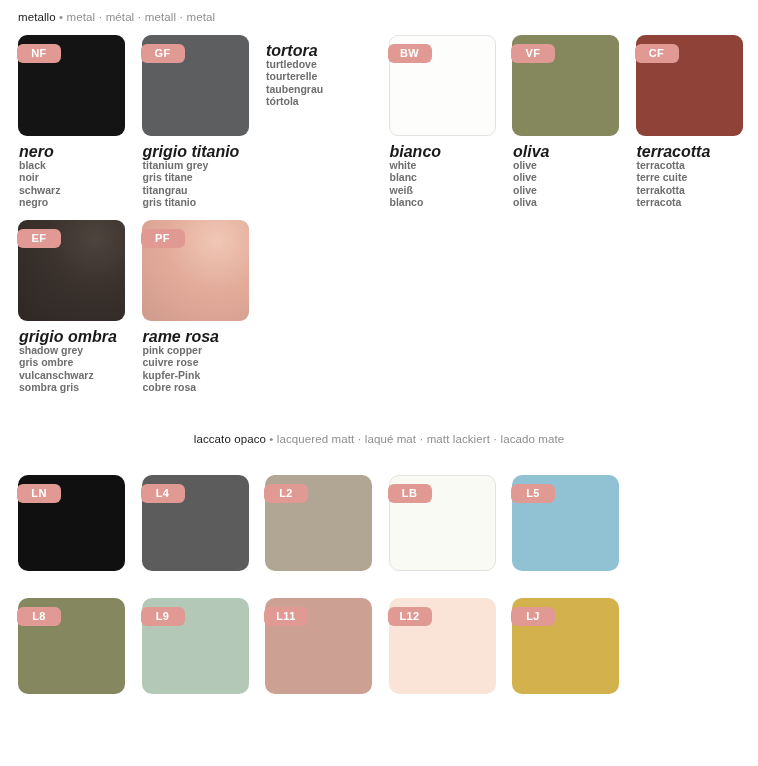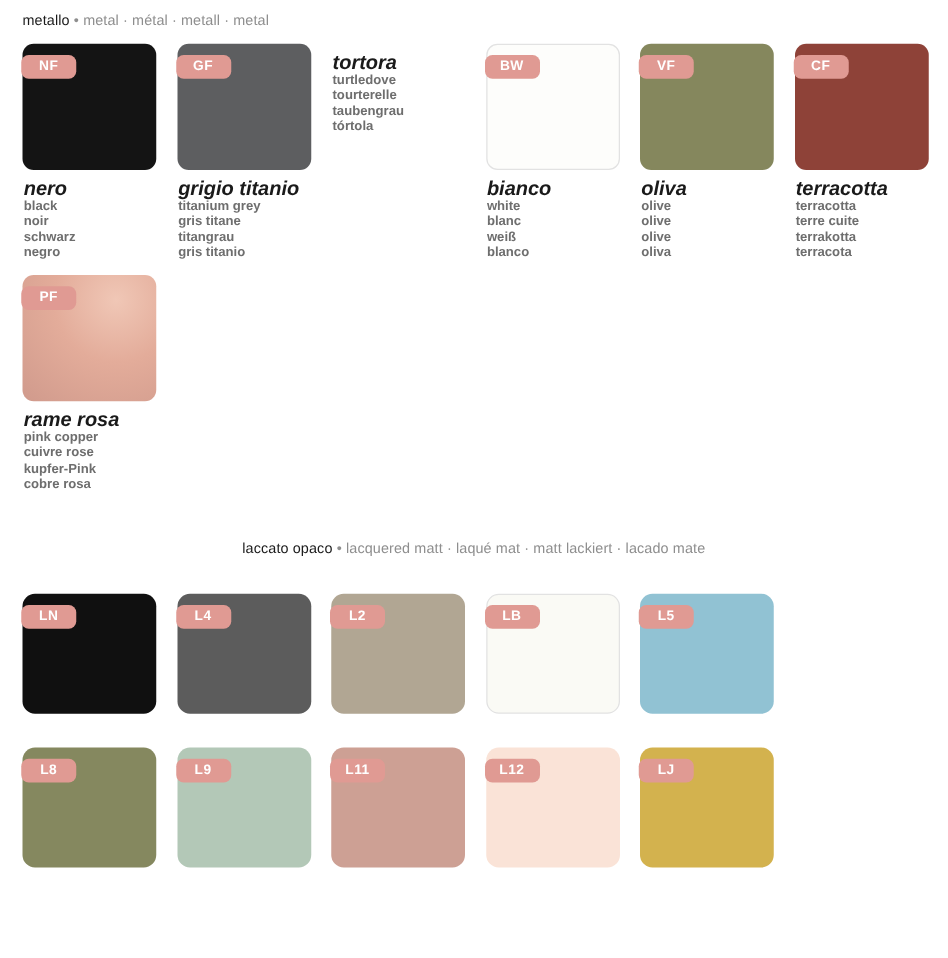--- a/index.html
+++ b/index.html
@@ -183,20 +183,33 @@
         <div class="name-tr">terre cuite</div>
         <div class="name-tr">terrakotta</div>
         <div class="name-tr">terracota</div>
       </div>
     </div>
 
   </div>
 
   <div class="grid row-metal-2">
 
+    <div class="cell">
+      <div class="swatch-wrap">
+        <div class="swatch tall" style="background:radial-gradient(circle at 72% 18%, #4e443e 0%, #3b322d 42%, #2e2724 100%)"></div>
+        <div class="code-badge">EF</div>
+      </div>
+      <div class="names">
+        <div class="name-it">grigio ombra</div>
+        <div class="name-tr">shadow grey</div>
+        <div class="name-tr">gris ombre</div>
+        <div class="name-tr">vulcanschwarz</div>
+        <div class="name-tr">sombra gris</div>
+      </div>
+    </div>
 
     <div class="cell">
       <div class="swatch-wrap">
         <div class="swatch tall" style="background:radial-gradient(circle at 70% 20%, #f0c7b6 0%, #e3ac9a 45%, #d09a8c 100%)"></div>
         <div class="code-badge">PF</div>
       </div>
       <div class="names">
         <div class="name-it">rame rosa</div>
         <div class="name-tr">pink copper</div>
         <div class="name-tr">cuivre rose</div>

